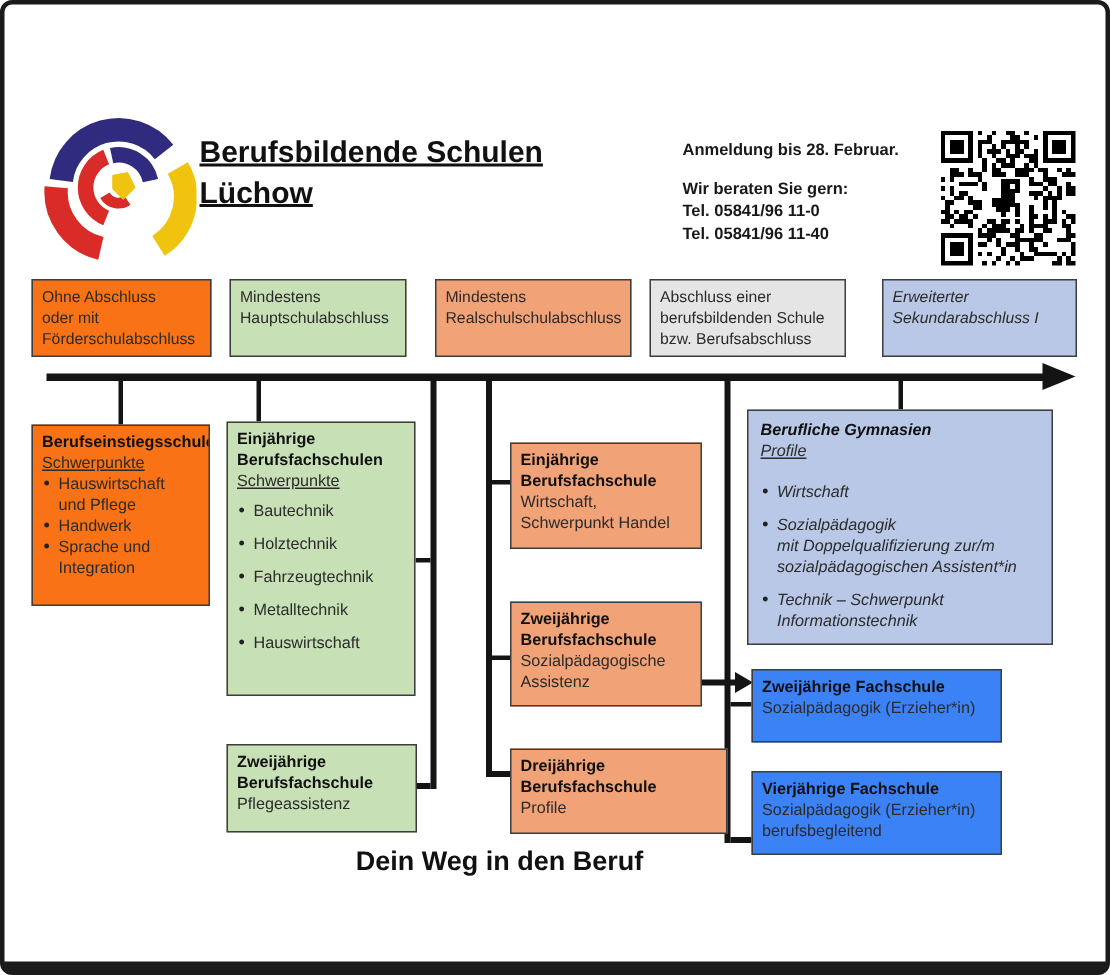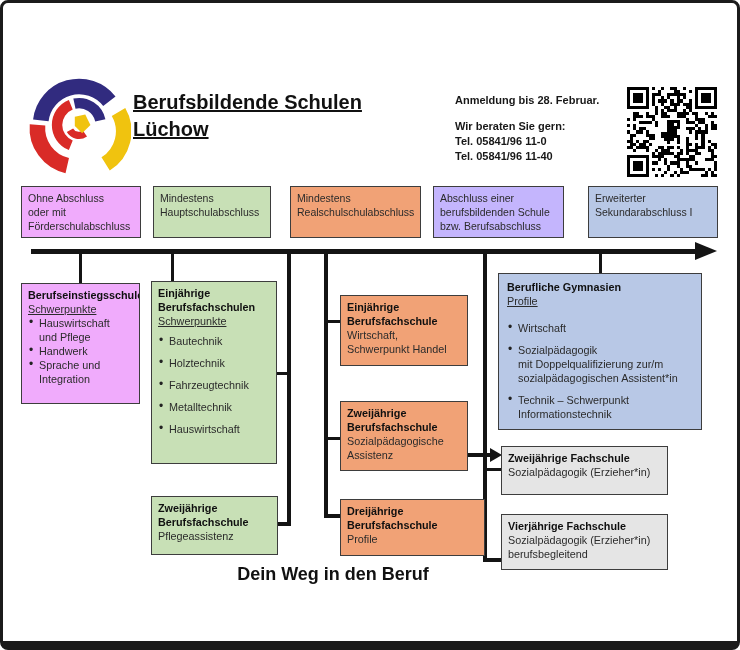--- a/index.html
+++ b/index.html
@@ -16,26 +16,26 @@
     padding:4px 6px;overflow:hidden;}
   .ebox{font-size:10.5px;line-height:14px;}
   .sbox{font-size:10.8px;line-height:14px;}
   .bl{display:block;white-space:nowrap;}
   .t{font-weight:bold;color:#101010;}
   .u{text-decoration:underline;}
   .li{position:relative;padding-left:11px;}
   .li::before{content:"\2022";position:absolute;left:1px;top:-1px;font-size:12px;color:#222;}
   .sp8 .li{margin-bottom:8px;}
   .mt12{margin-top:13px;}
-  .c-yellow{background:#f0abfc;}
+  .c-yellow{background:#f97316;}
   .c-green{background:#c8e0b6;}
   .c-orange{background:#f1a276;}
-  .c-pink{background:#c4b5fd;}
-  .c-blue{background:#b8c8e6;}
-  .c-pinklight{background:#e5e5e5;}
+  .c-pink{background:#e5e5e5;}
+  .c-blue{background:#b8c8e6;font-style:italic;}
+  .c-pinklight{background:#3b82f6;}
   
   .hline,.vline{position:absolute;background:#141414;}
   .tri-r{position:absolute;width:0;height:0;border-style:solid;}
   #slogan{left:150px;top:561px;width:360px;text-align:center;
     font-size:18px;font-weight:bold;color:#111;}
 </style>
 </head>
 <body>
 
 <div id="frame">

